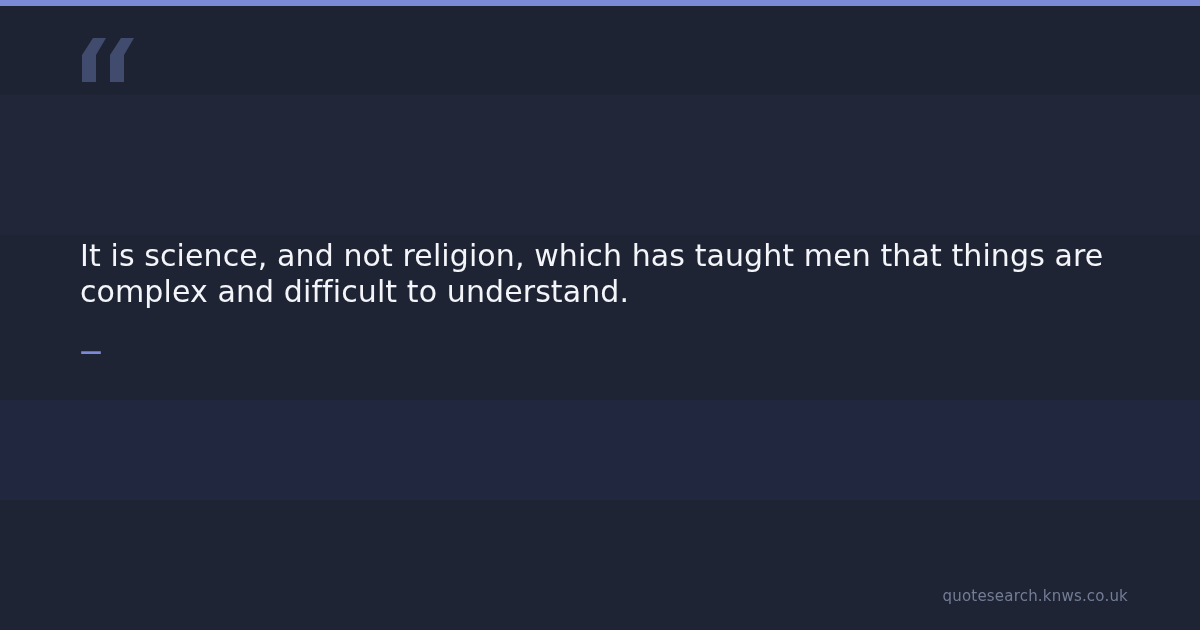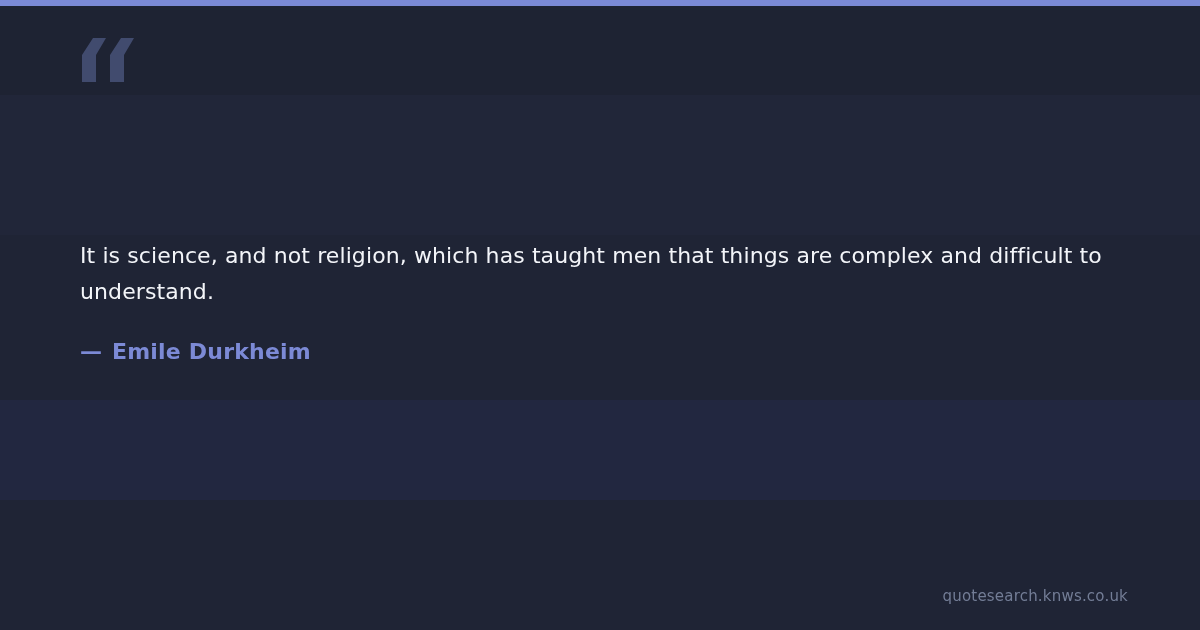--- a/index.html
+++ b/index.html
@@ -59,21 +59,21 @@
   .quote-body {
     position: absolute;
     left: 80px;
     top: 238px;
     width: 1040px;
   }
 
   .quote-text {
     margin: 0;
     color: #f3f5f9;
-    font-size: 22px;
+    font-size: 30px;
     line-height: 36px;
     font-weight: 400;
     letter-spacing: 0.1px;
     font-family: "DejaVu Sans", sans-serif;
   }
 
   .attribution {
     position: absolute;
     left: 80px;
     top: 338px;
@@ -123,18 +123,17 @@
     <path d="M2 46 L2 19 L13 2 L26 2 L16 19 L16 46 Z" fill="#414b6e"></path>
     <path d="M30 46 L30 19 L41 2 L54 2 L44 19 L44 46 Z" fill="#414b6e"></path>
   </svg>
 
   <div class="quote-body">
     <p class="quote-text">It is science, and not religion, which has taught men that things are complex and difficult to understand.</p>
   </div>
 
   <div class="attribution">
     <span class="attribution-dash">—</span>
-    <span class="attribution-name">Emile Durkheim</span>
   </div>
 
   <div class="watermark">quotesearch.knws.co.uk</div>
 
 </div>
 
 </body></html>

